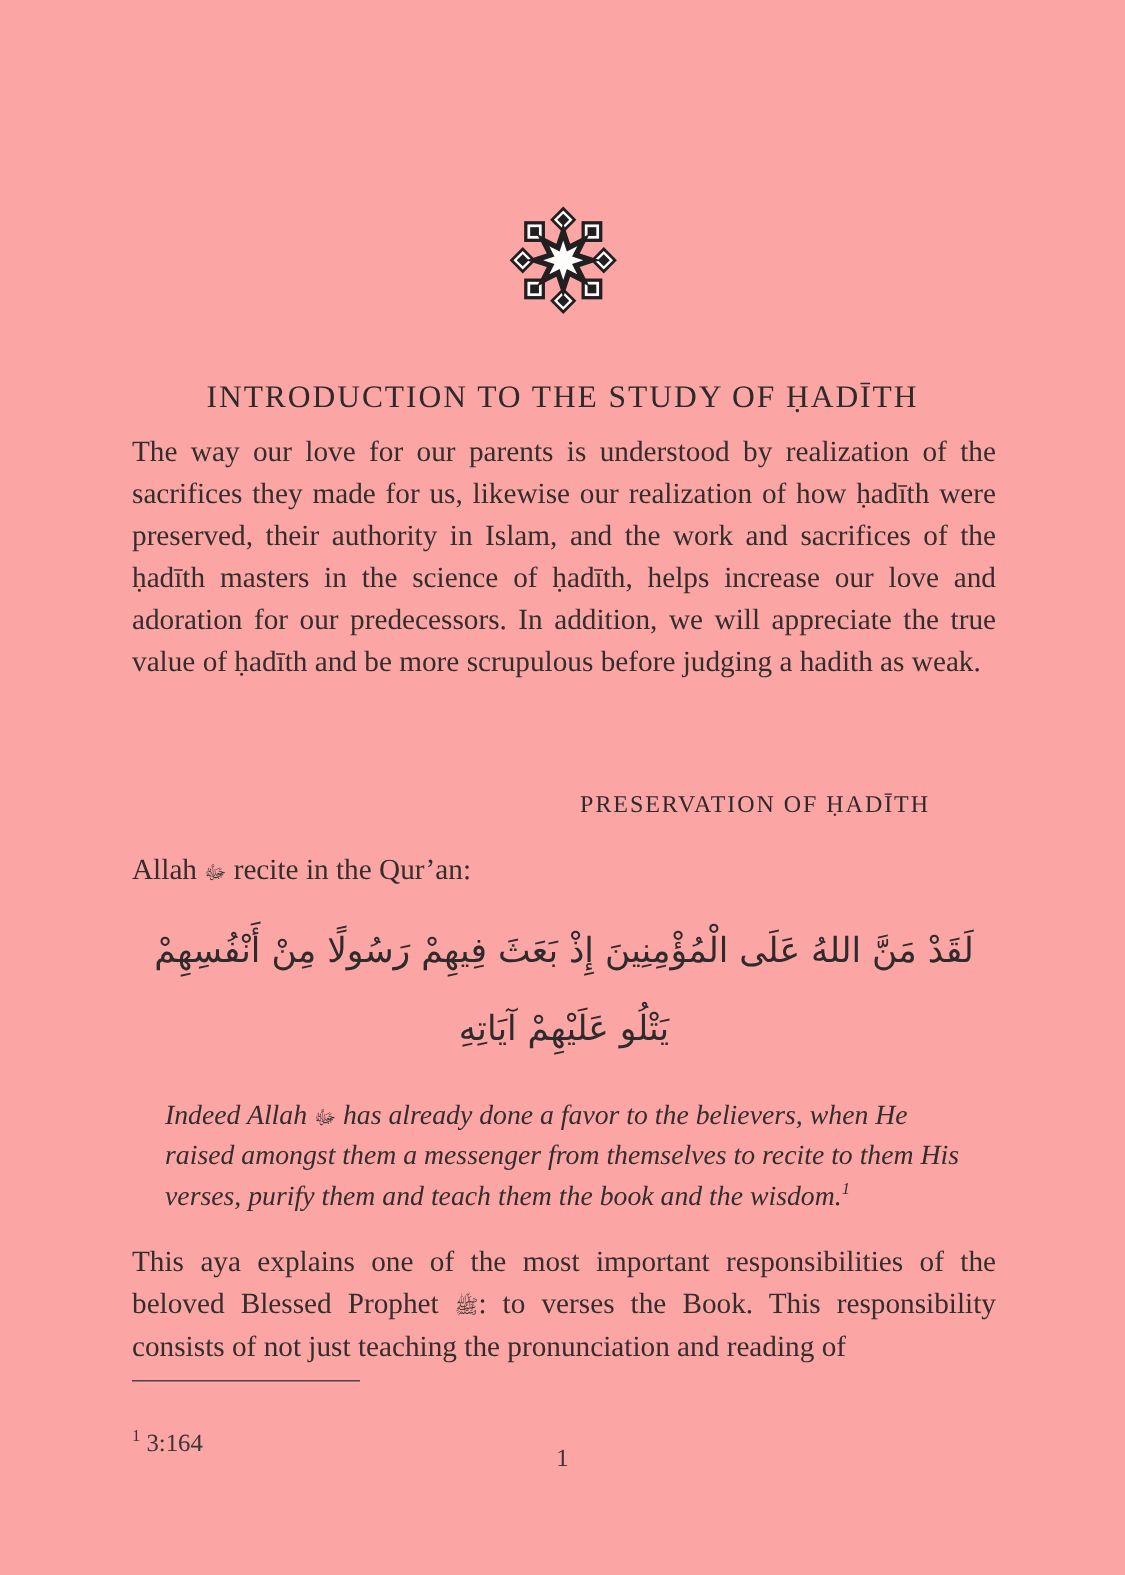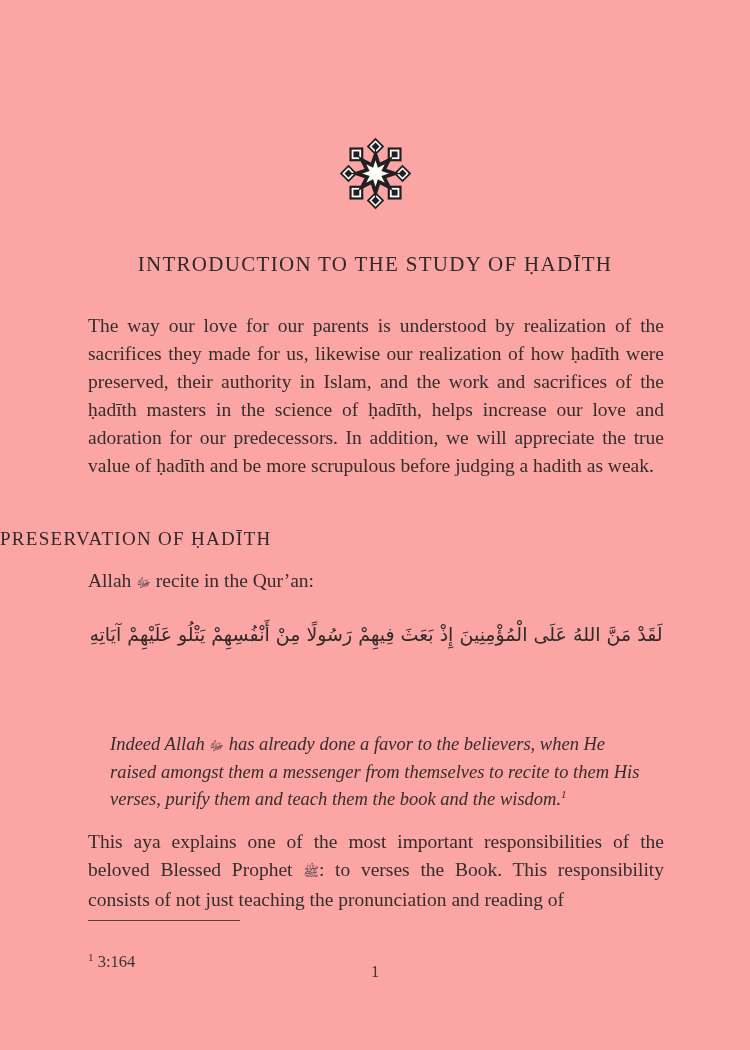--- a/index.html
+++ b/index.html
@@ -30,48 +30,48 @@
     white-space: nowrap;
   }
   .body-par {
     position: absolute;
     left: 88px; width: 576px;
     text-align: justify;
     font-size: 19.5px;
     line-height: 28px;
     color: #332e2c;
   }
-  .par-1 { top: 312px; }
+  .par-1 { top: 288px; }
   .par-2 { top: 828px; }
   .section-heading {
     position: absolute;
     left: 0; top: 528px; width: 620px;
-    text-align: left;
-    font-size: 19px;
+    text-align: right;
+    font-size: 16px;
     letter-spacing: 1.3px;
     color: #2e2a29;
     white-space: nowrap;
   }
   .quran-intro {
     position: absolute;
     left: 88px; top: 570px; width: 576px;
     font-size: 19.5px;
   }
   .hon {
     font-size: 13px;
     font-style: normal;
     color: #3b3735;
   }
   .arabic-verse {
     position: absolute;
     left: 88px; top: 608px; width: 576px;
     direction: rtl;
     text-align: center;
     font-family: "DejaVu Sans", sans-serif;
-    font-size: 19px;
+    font-size: 23px;
     line-height: 52px;
     color: #2f2b2a;
   }
   .translation {
     position: absolute;
     left: 110px; top: 731px; width: 530px;
     font-style: italic;
     font-size: 18.5px;
     line-height: 27px;
     color: #332e2c;

